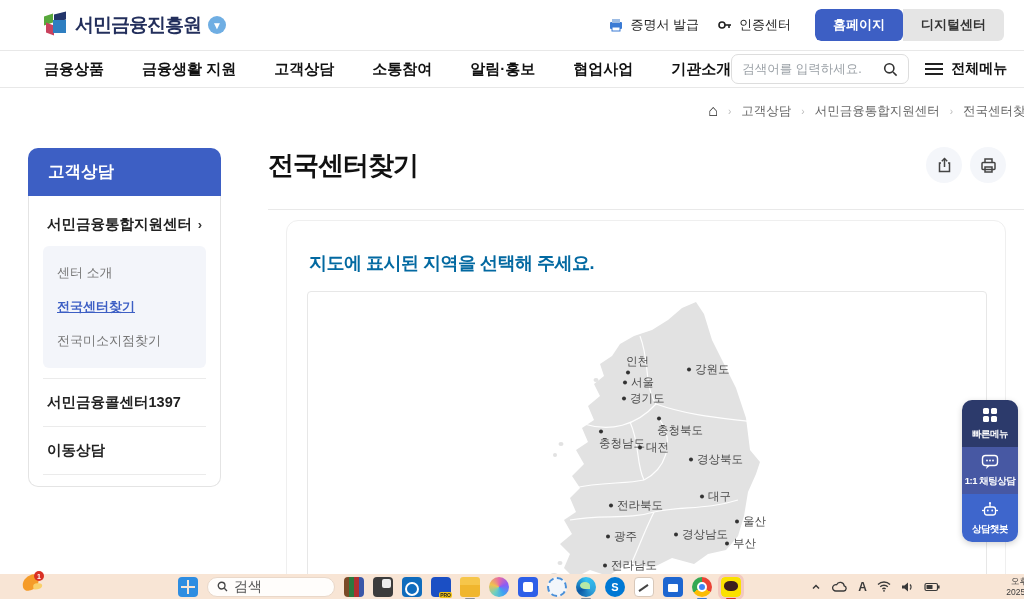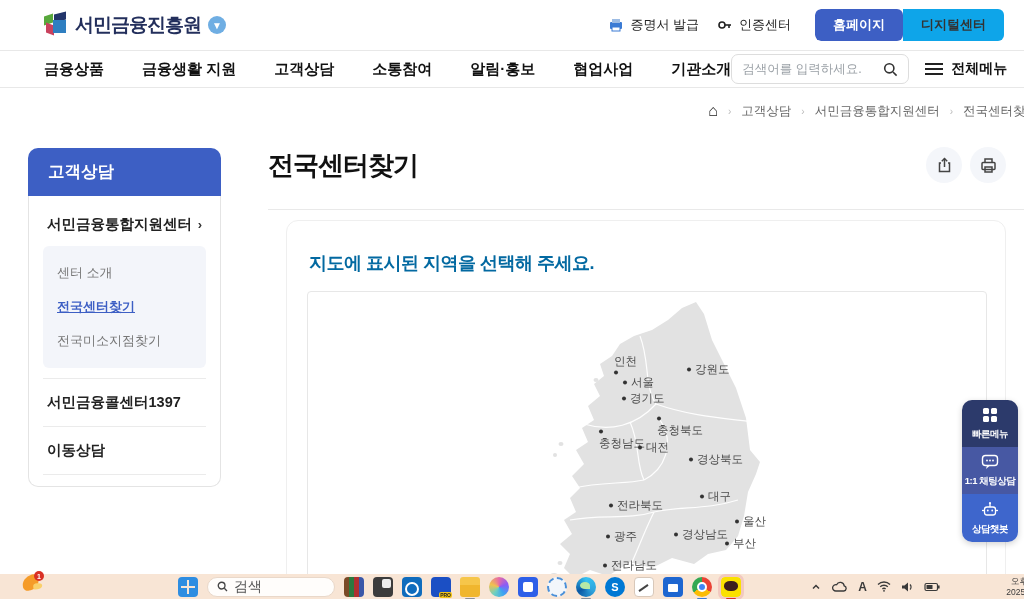--- a/index.html
+++ b/index.html
@@ -18,21 +18,21 @@
   .lm-blue { left:9px; top:7px; width:13px; height:13px; background:#2F7FC1; }
   .lm-navy { left:10px; top:0; width:12px; height:8px; background:#23366B; transform:skewY(-14deg); }
   .logo-text { font-size:19px; font-weight:bold; color:#232F5C; letter-spacing:-1px; }
   .logo-chevron { width:18px; height:18px; border-radius:50%; background:#6FAEE3; color:#fff;
     display:inline-flex; align-items:center; justify-content:center; font-size:10px; }
   .util { display:flex; align-items:center; gap:18px; }
   .util-item { display:flex; align-items:center; gap:6px; font-size:13px; color:#222; cursor:pointer; }
   .util-ico { width:16px; height:16px; display:inline-flex; }
   .toggle { display:flex; border-radius:6px; overflow:hidden; margin-left:6px; }
   .toggle button { border:0; padding:7px 18px; font-size:13px; font-weight:bold; cursor:pointer;
-    font-family:inherit; background:#0ea5e9; color:#333; }
+    font-family:inherit; background:#e5e5e5; color:#333; }
   .toggle button.on { background:#3D5FC4; color:#fff; border-radius:6px; }
 
   
   .nav { position:absolute; top:50px; left:0; right:0; height:38px; background:#fff;
     border-top:1px solid #E8E8E8; border-bottom:1px solid #E8E8E8;
     display:flex; align-items:center; justify-content:space-between; padding:0 18px 0 44px; }
   .nav-items { display:flex; gap:38px; }
   .nav-item { font-size:15px; font-weight:bold; color:#111; cursor:pointer; white-space:nowrap; }
   .nav-right { display:flex; align-items:center; gap:16px; }
   .searchbox { width:178px; height:30px; border:1px solid #DDD; border-radius:7px;
@@ -294,21 +294,21 @@
           <ellipse cx="272" cy="297" rx="3" ry="2.5"></ellipse>
             <ellipse cx="284" cy="293" rx="2.5" ry="2"></ellipse>
           <ellipse cx="252" cy="271" rx="2.5" ry="2"></ellipse>
             <ellipse cx="253" cy="152" rx="2.5" ry="2"></ellipse>
           <ellipse cx="247" cy="163" rx="2" ry="2"></ellipse>
             <ellipse cx="288" cy="88" rx="2.5" ry="2"></ellipse>
           <ellipse cx="294" cy="96" rx="2" ry="1.8"></ellipse>
         </g>
       </svg>
       <div id="map-labels">
-          <div class="map-label" style="flex-direction: column-reverse; gap: 2px; align-items: flex-start; left: 306px; top: 72px;">
+          <div class="map-label" style="flex-direction: column-reverse; gap: 2px; align-items: flex-start; left: 318px; top: 72px;">
             <span class="map-dot"></span>
             <span>인천</span>
           </div>
           <div class="map-label" style="left: 315px; top: 90px;">
             <span class="map-dot"></span>
             <span>서울</span>
           </div>
           <div class="map-label" style="left: 314px; top: 106px;">
             <span class="map-dot"></span>
             <span>경기도</span>

